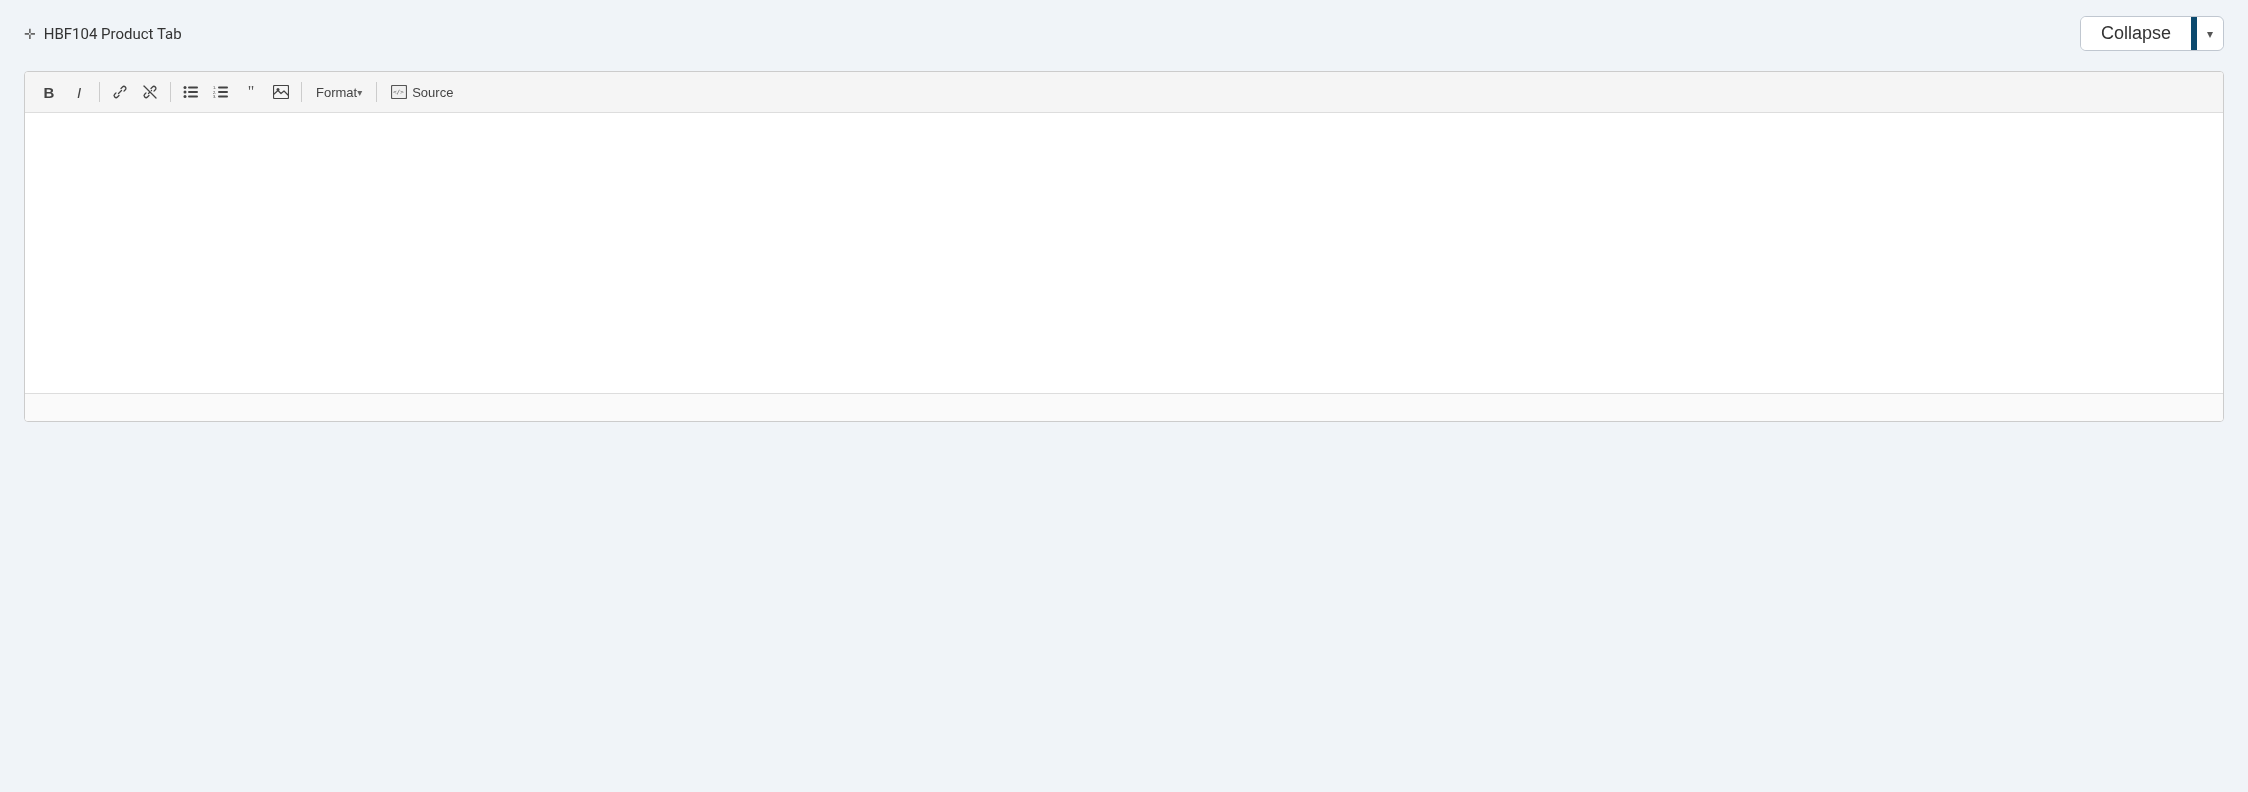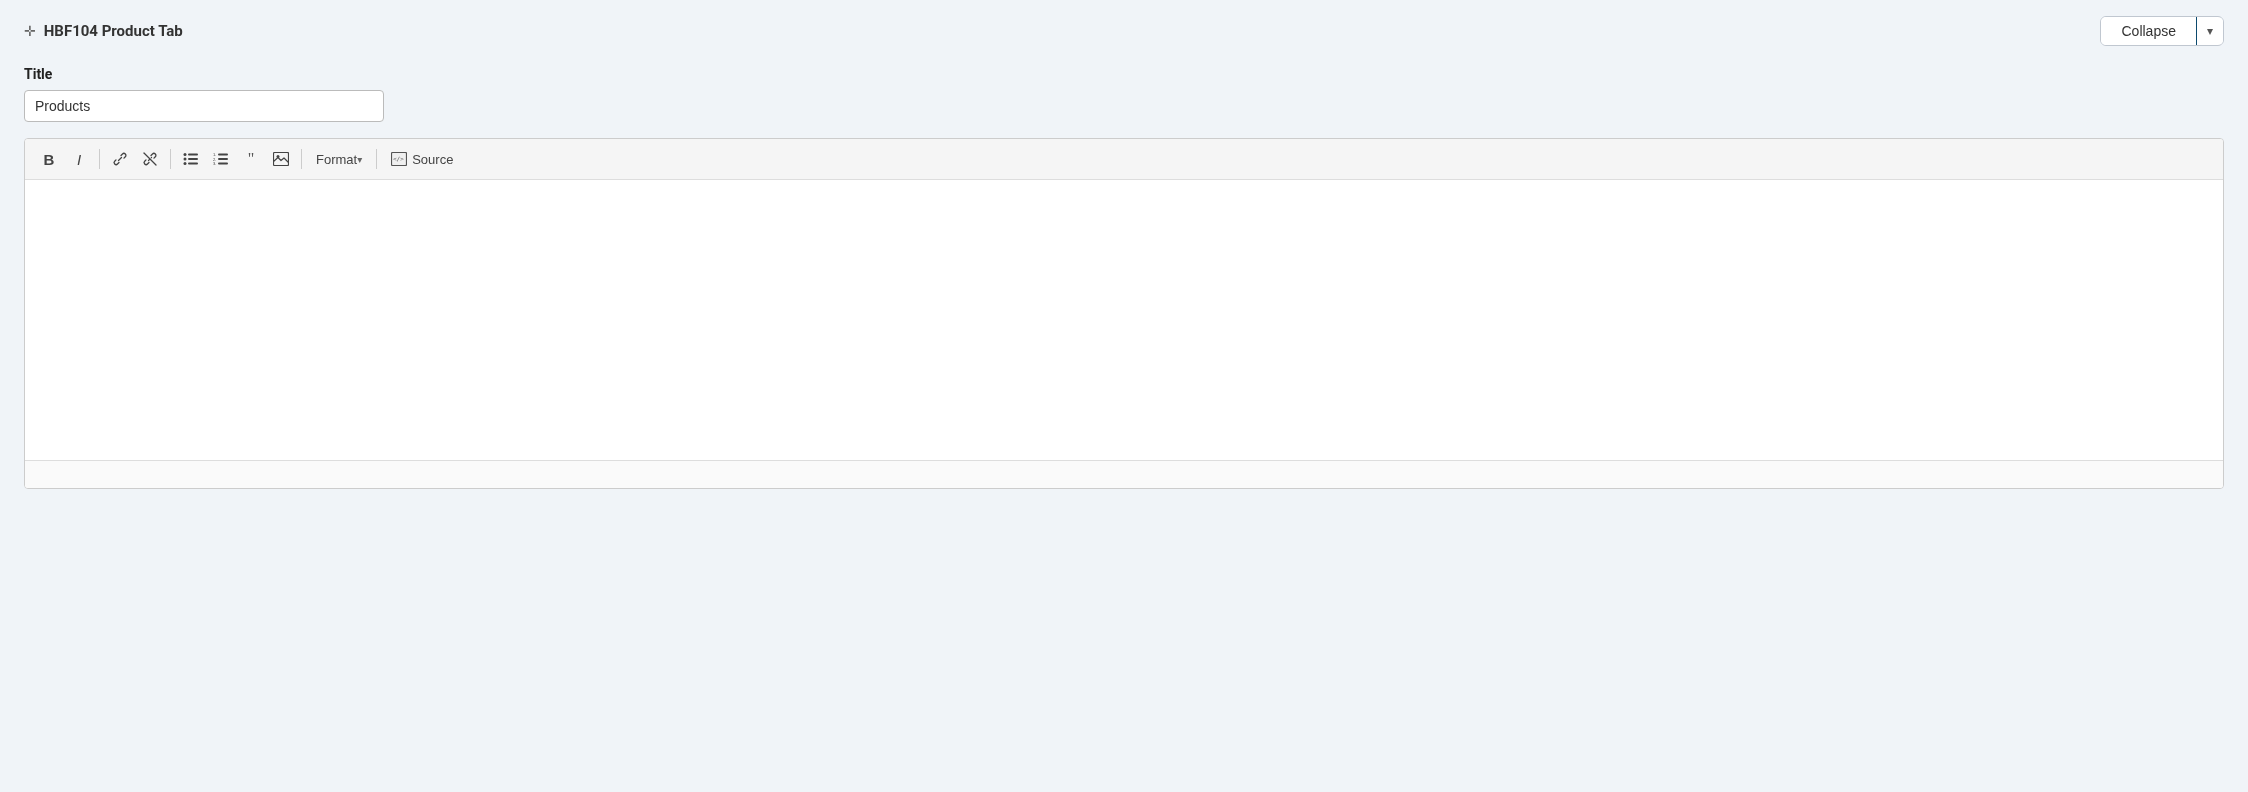--- a/index.html
+++ b/index.html
@@ -41,42 +41,42 @@
     }
 
     .drag-handle {
       color: #666;
       font-size: 14px;
       cursor: move;
     }
 
     .panel-title-text {
       font-size: 15px;
-      font-weight: 700;
+      font-weight: 400;
       color: #333;
     }
 
     .collapse-btn-group {
       display: flex;
       align-items: center;
       border: 1px solid #c0c7d0;
       border-radius: 6px;
       overflow: hidden;
       background: #fff;
     }
 
     .collapse-btn {
       padding: 6px 20px;
       background: #fff;
       border: none;
-      font-size: 14px;
+      font-size: 18px;
       font-weight: 500;
       color: #333;
       cursor: pointer;
-      border-right: 1px solid #0c4a6e;
+      border-right: 6px solid #0c4a6e;
     }
 
     .collapse-dropdown-btn {
       padding: 6px 10px;
       background: #fff;
       border: none;
       cursor: pointer;
       color: #555;
       font-size: 12px;
     }
@@ -217,24 +217,20 @@
       <span class="panel-title-text">HBF104 Product Tab</span>
     </div>
     <div class="collapse-btn-group">
       <button class="collapse-btn">Collapse</button>
       <button class="collapse-dropdown-btn">
         <span>▾</span>
       </button>
     </div>
   </div>
 
-  <div class="field-section">
-    <label class="field-label">Title</label>
-    <input class="title-input" type="text" value="Products" placeholder="Products" style="">
-  </div>
 
   <div class="description-section">
 
     <div class="editor-wrapper">
 
       <div class="editor-toolbar">
 
         <button class="toolbar-btn bold">B</button>
         <button class="toolbar-btn italic">I</button>
 

